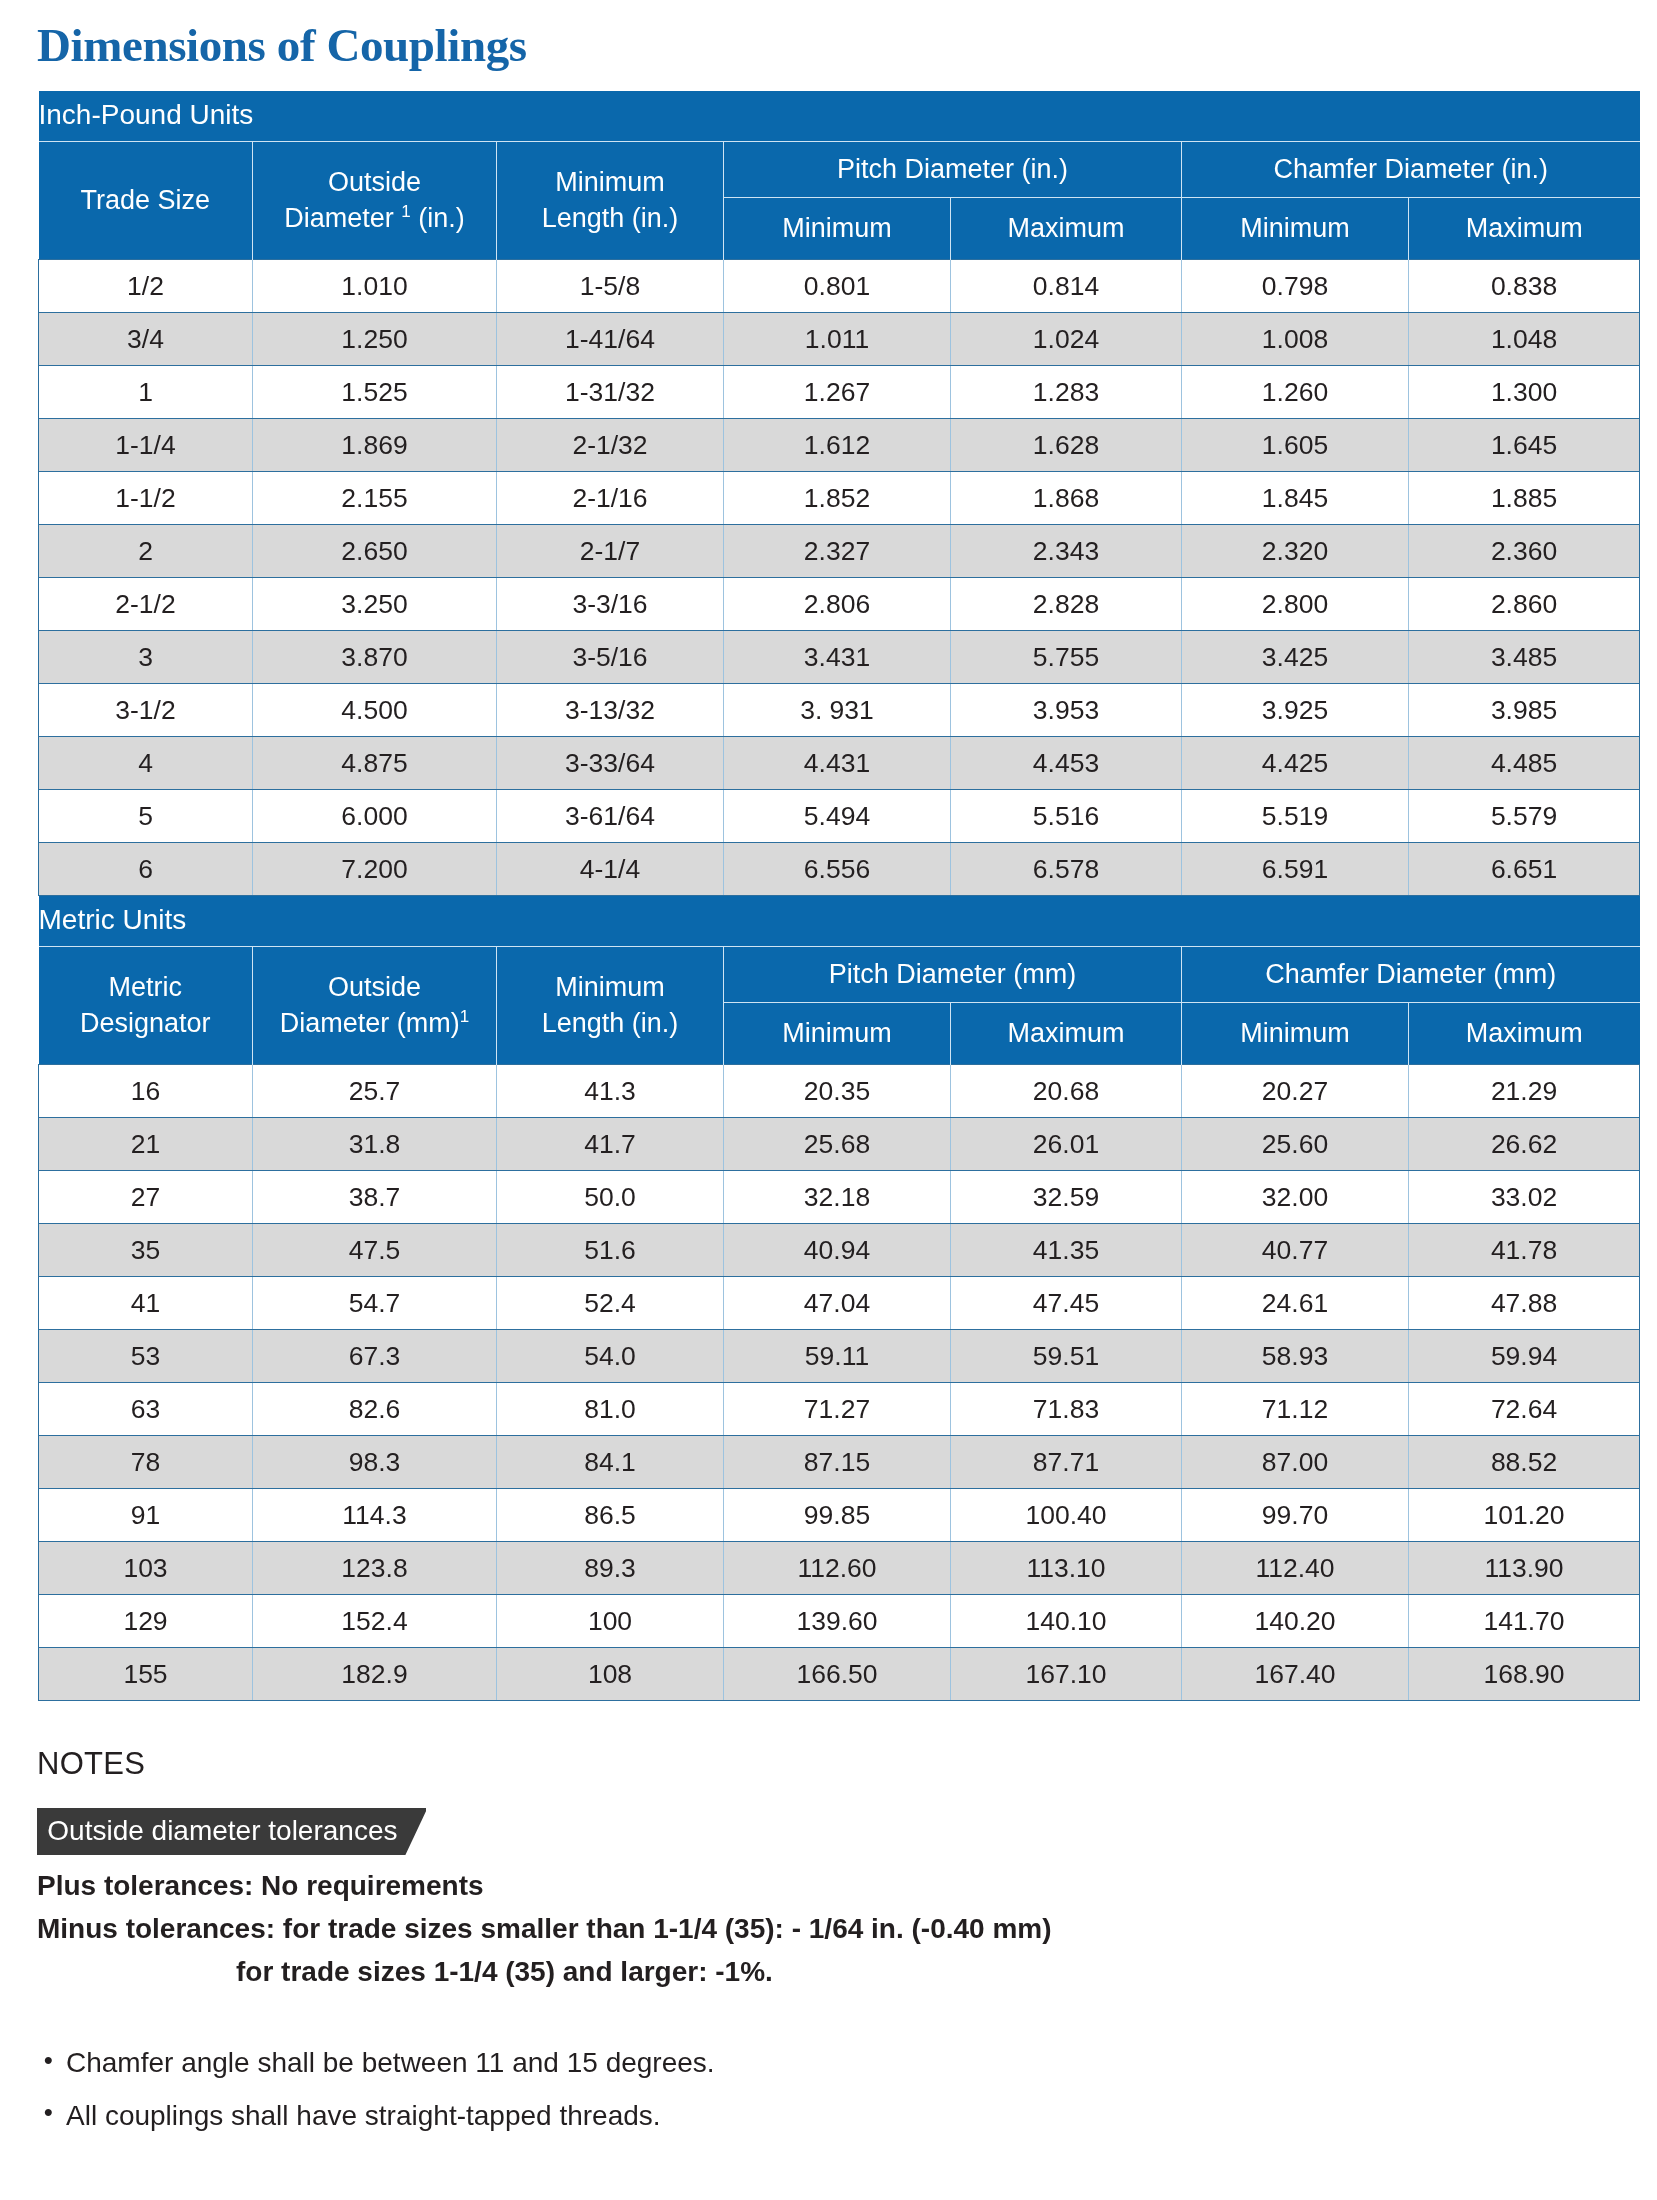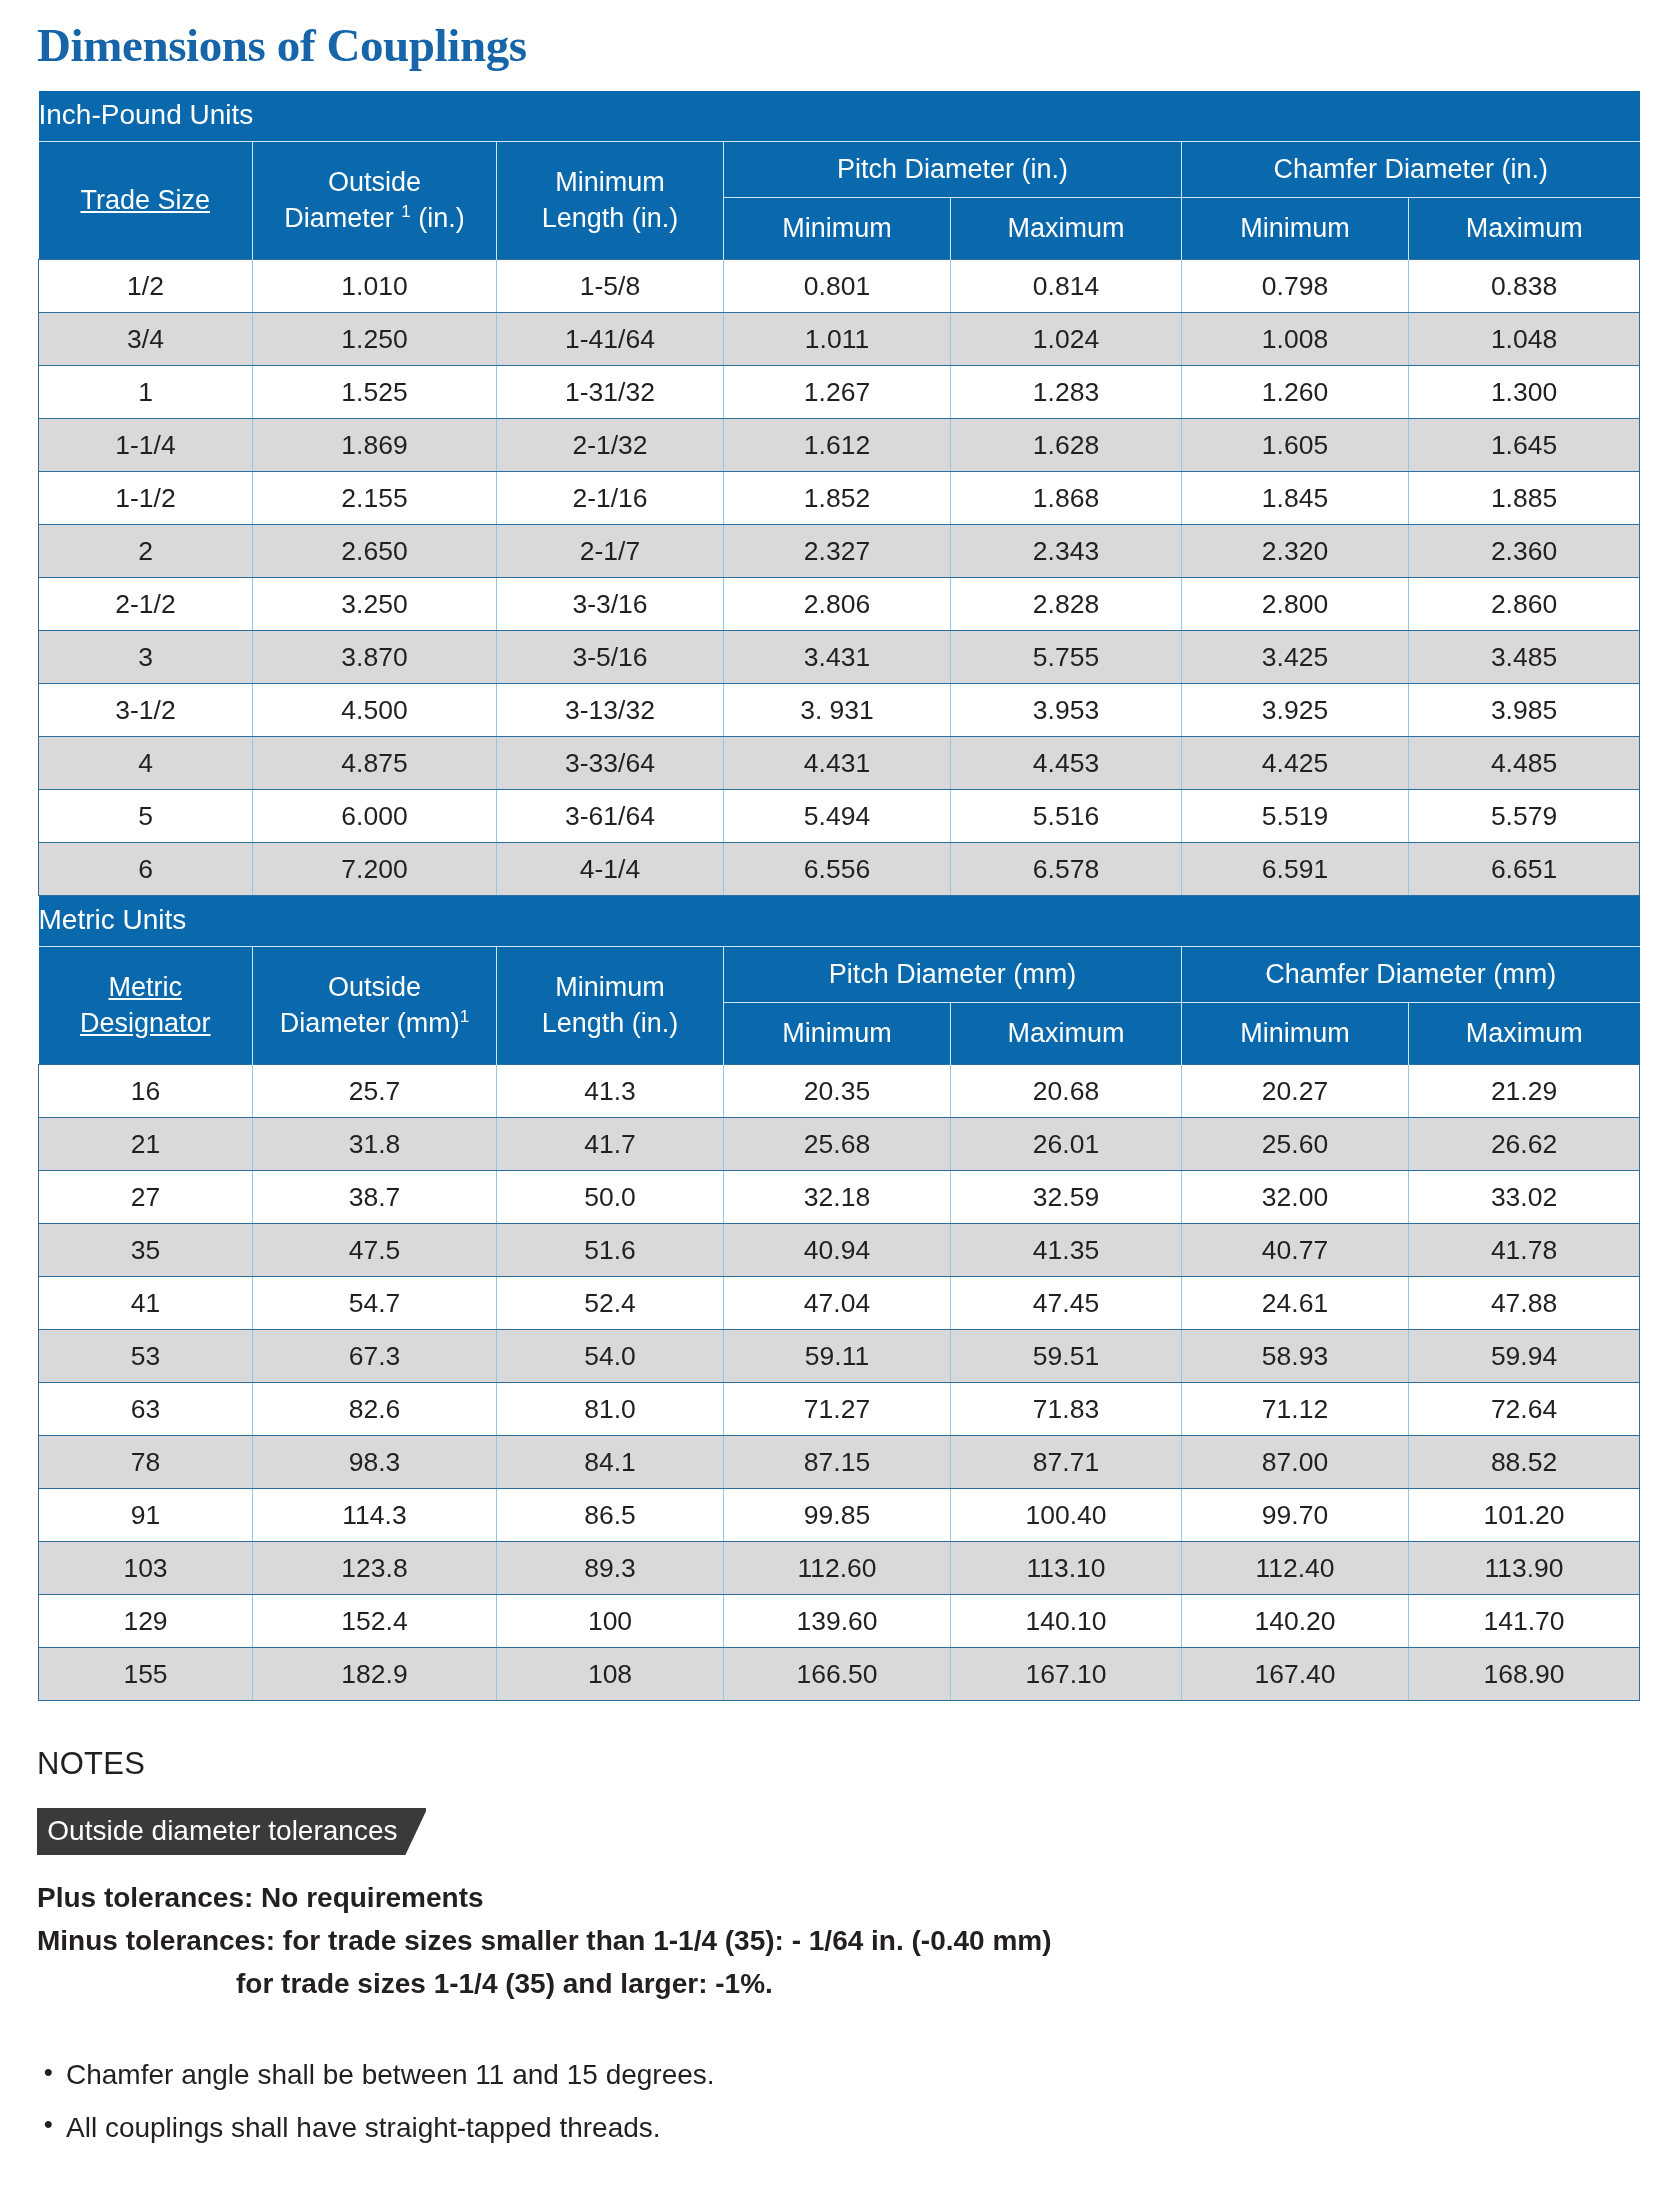--- a/index.html
+++ b/index.html
@@ -69,21 +69,21 @@
     text-align: center;
     font-size: 27px;
     font-weight: 400;
     line-height: 1.32;
     border-left: 1.7px solid #cfe4f3;
     border-right: 1.7px solid #cfe4f3;
     border-top: 1.7px solid #cfe4f3;
     padding: 6.8px 5.1px;
     vertical-align: middle;
   }
-  .hd.nolft { border-left: none; text-decoration: underline; }
+  .hd.nolft { border-left: none; }
   .hd.norgt { border-right: none; }
   .hd sup {
     font-size: 17px;
     vertical-align: super;
     line-height: 0;
   }
   .hd-grp {
     border-bottom: 1.7px solid #cfe4f3;
     height: 53px;
   }
@@ -119,21 +119,21 @@
     letter-spacing: 0.3px;
   }
   .ribbon {
     display: inline-block;
     position: relative;
     background: #3a3a3a;
     color: #ffffff;
     font-size: 28px;
     padding: 5.1px 29px 6.8px 10.3px;
     line-height: 1.25;
-    margin-bottom: 22px;
+    margin-bottom: 10px;
   }
   .ribbon::after {
     content: "";
     position: absolute;
     top: 0;
     right: -0.9px;
     width: 22px;
     height: 100%;
     background: #ffffff;
     clip-path: polygon(100% 0, 100% 100%, 0 100%);

